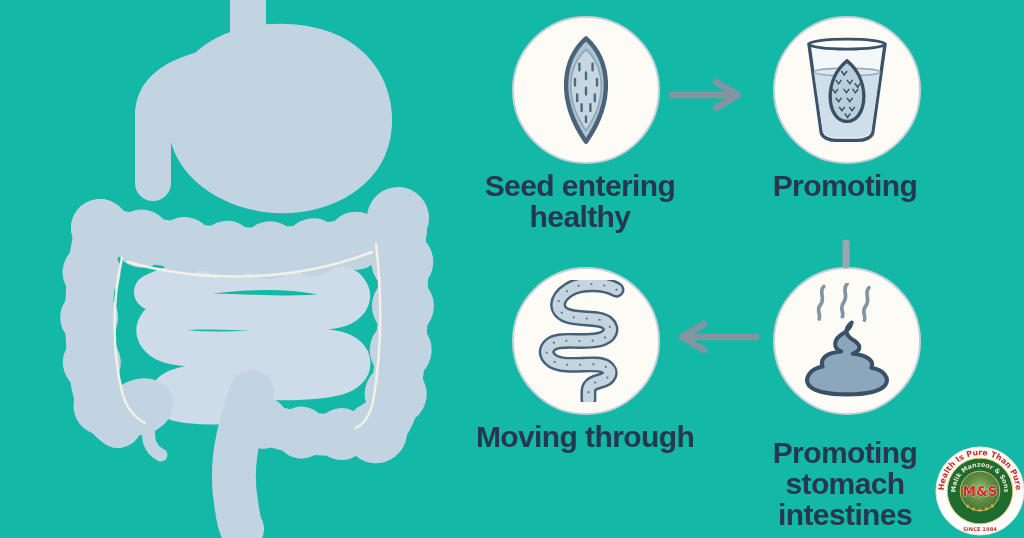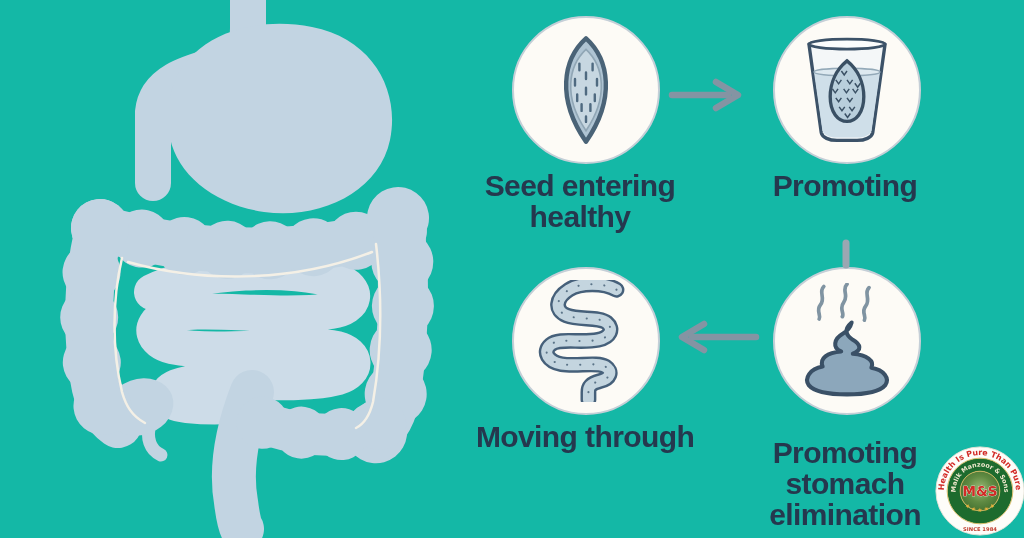--- a/index.html
+++ b/index.html
@@ -119,21 +119,21 @@
   </div>
   <div class="step-label l2">
     <div>Promoting</div>
   </div>
   <div class="step-label l3">
     <div>Moving through</div>
   </div>
   <div class="step-label l4">
     <div>Promoting</div>
     <div>stomach</div>
-    <div>elimination</div>
+    <div>intestines</div>
   </div>
 
   <svg class="arrow a-right" width="96" height="38">
     <path d="M8,19 H64" stroke="#8494a3" stroke-width="6.5" stroke-linecap="round" fill="none"></path>
     <path d="M52,6 L74,19 L52,32" stroke="#8494a3" stroke-width="6.5" stroke-linecap="round" stroke-linejoin="round" fill="none"></path>
   </svg>
   <svg class="arrow a-conn" width="14" height="30">
     <path d="M7,4 V26" stroke="#9aa7b2" stroke-width="7" stroke-linecap="round" fill="none"></path>
   </svg>
   <svg class="arrow a-left" width="90" height="38">

